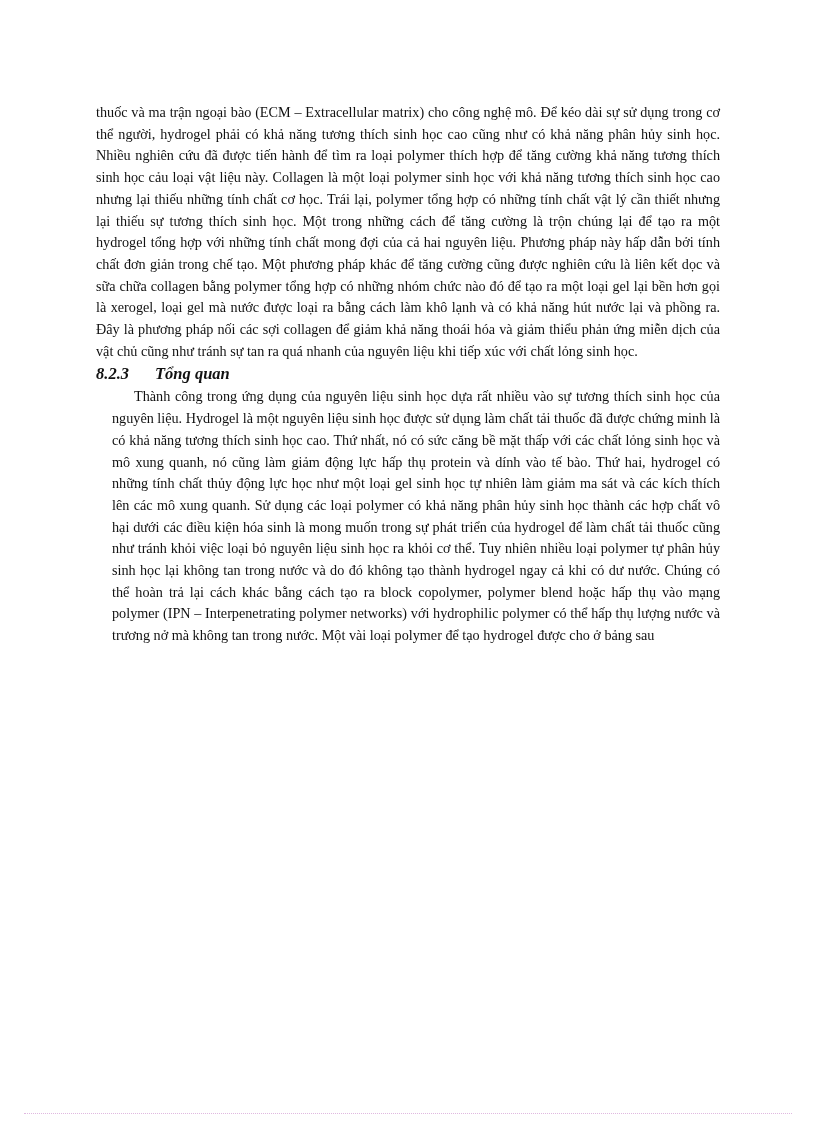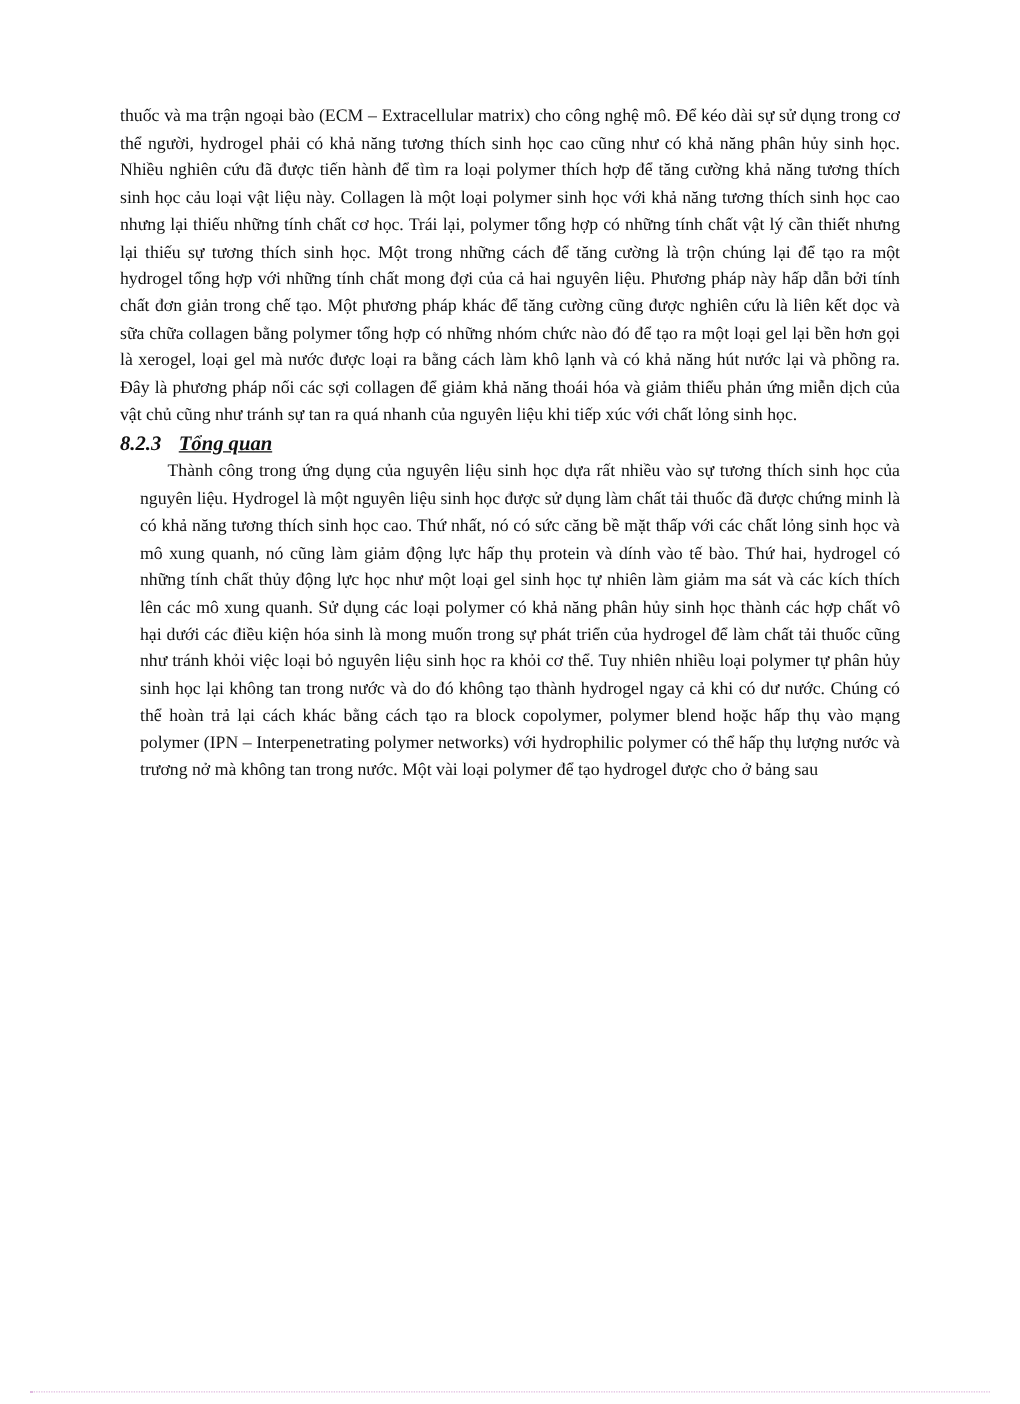--- a/index.html
+++ b/index.html
@@ -1,29 +1,29 @@
 <!DOCTYPE html>
 <html><head>
 <meta charset="utf-8">
 <style>
   html, body { margin: 0; padding: 0; background: #ffffff; }
   body { width: 816px; height: 1123px; position: relative; overflow: hidden; }
   .page {
-    position: absolute; left: 96px; top: 83px; width: 624px;
+    position: absolute; left: 96px; top: 102px; width: 624px;
     font-family: "Liberation Serif", "DejaVu Serif", serif;
     font-size: 14.2px; line-height: 21.7px; color: #111;
   }
   .para { margin: 0; text-align: justify; }
   .para.indent { text-indent: 22px; margin-left: 16px; }
   .heading {
     font-size: 16.5px; font-style: italic; line-height: 24px;
     margin: 0; color: #111;
   }
-  .heading .num { margin-right: 14px; }
-  .heading .title { text-decoration: underline; }
+  .heading .num { margin-right: 26px; }
+  .heading .title { }
   .footer-rule {
     position: absolute; left: 24px; right: 24px; top: 1113px;
     border-top: 1px dotted #e0b8e0; height: 0;
   }
 </style>
 </head>
 <body>
 
 <div class="page">
   <p class="para">thuốc và ma trận ngoại bào (ECM – Extracellular matrix) cho công nghệ mô. Để kéo dài sự sử dụng trong cơ thể người, hydrogel phải có khả năng tương thích sinh học cao cũng như có khả năng phân hủy sinh học. Nhiều nghiên cứu đã được tiến hành để tìm ra loại polymer thích hợp để tăng cường khả năng tương thích sinh học cảu loại vật liệu này. Collagen là một loại polymer sinh học với khả năng tương thích sinh học cao nhưng lại thiếu những tính chất cơ học. Trái lại, polymer tổng hợp có những tính chất vật lý cần thiết nhưng lại thiếu sự tương thích sinh học. Một trong những cách để tăng cường là trộn chúng lại để tạo ra một hydrogel tổng hợp với những tính chất mong đợi của cả hai nguyên liệu. Phương pháp này hấp dẫn bởi tính chất đơn giản trong chế tạo. Một phương pháp khác để tăng cường cũng được nghiên cứu là liên kết dọc và sữa chữa collagen bằng polymer tổng hợp có những nhóm chức nào đó để tạo ra một loại gel lại bền hơn gọi là xerogel, loại gel mà nước được loại ra bằng cách làm khô lạnh và có khả năng hút nước lại và phồng ra. Đây là phương pháp nối các sợi collagen để giảm khả năng thoái hóa và giảm thiểu phản ứng miễn dịch của vật chủ cũng như tránh sự tan ra quá nhanh của nguyên liệu khi tiếp xúc với chất lỏng sinh học.</p>

